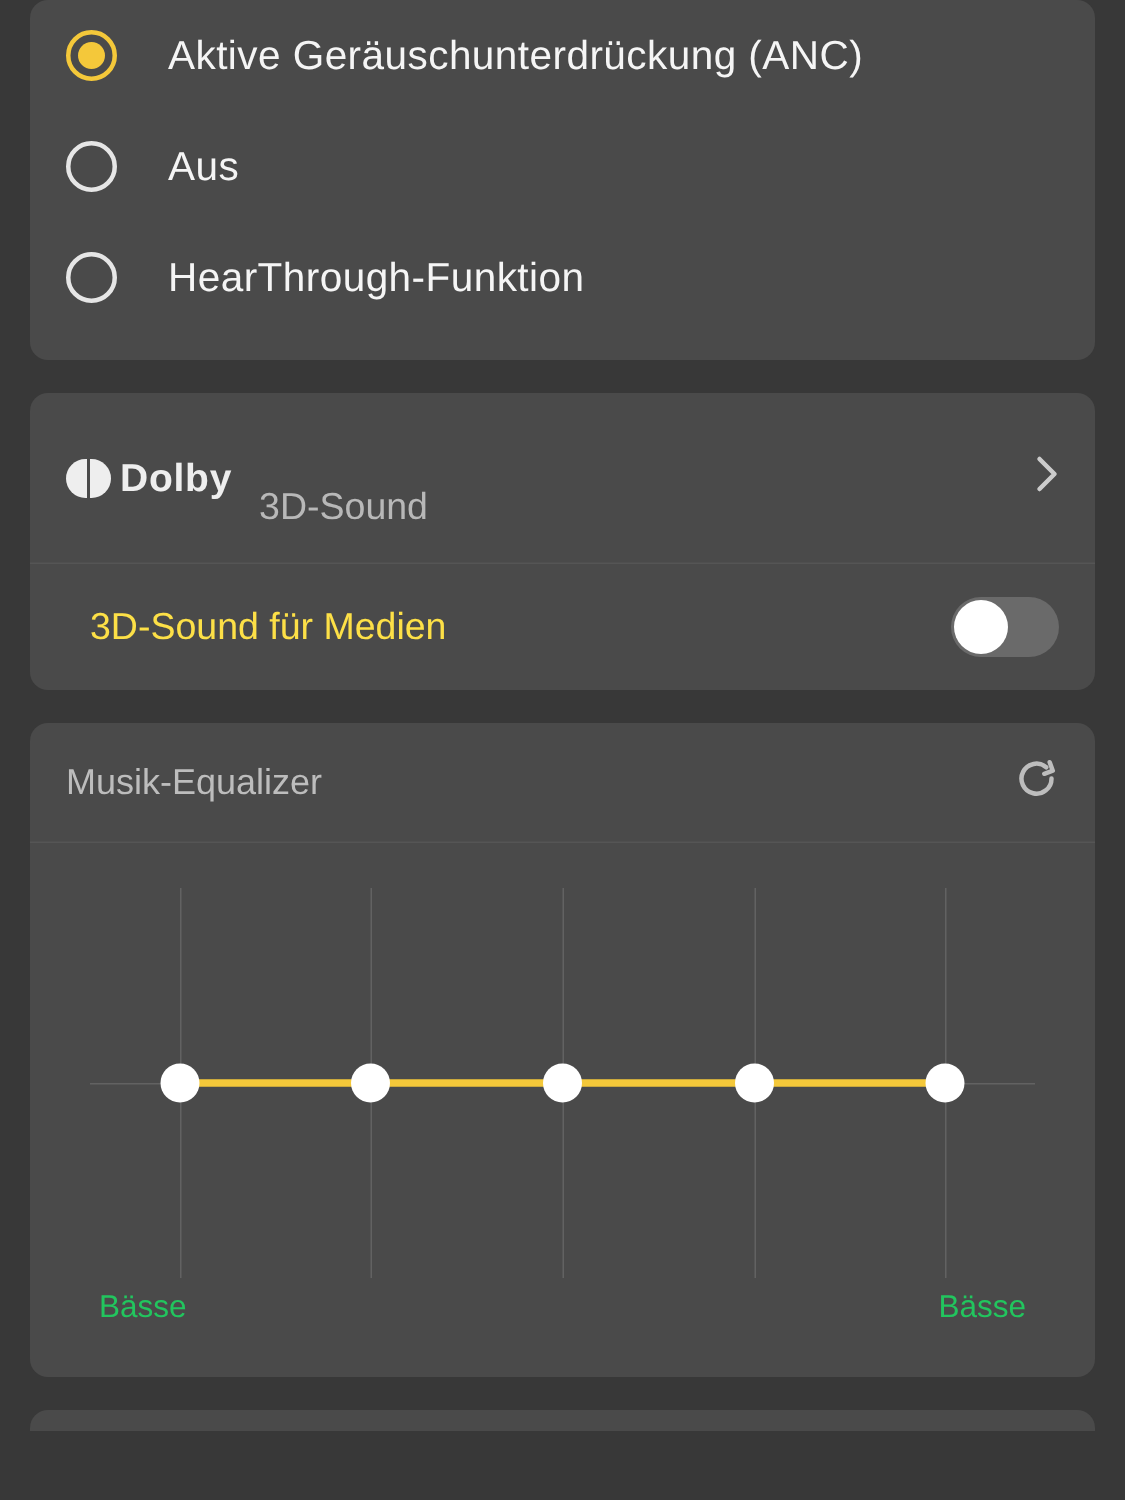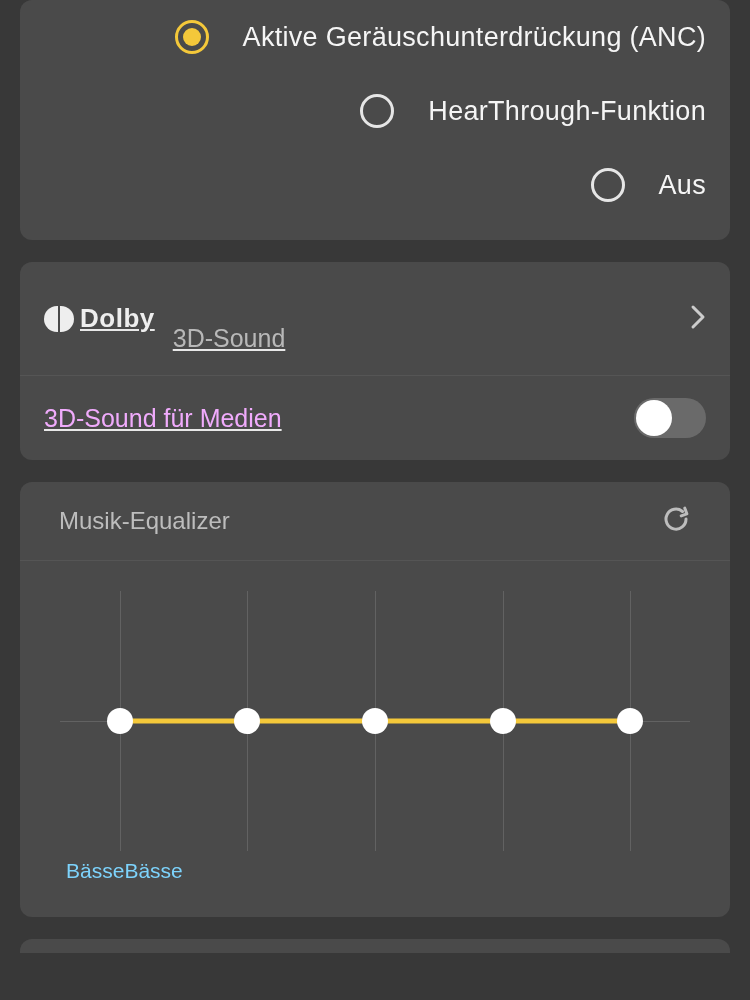--- a/index.html
+++ b/index.html
@@ -20,45 +20,43 @@
   }
 
   
   .radio-card { padding: 0 24px 18px 24px; }
   .radio-row {
     display: flex;
     align-items: center;
     gap: 34px;
     padding: 20px 0;
     cursor: pointer;
-    justify-content: flex-end;
   }
   .radio {
     width: 34px; height: 34px;
     border-radius: 50%;
     border: 3px solid #e6e6e6;
     display: flex; align-items: center; justify-content: center;
     flex-shrink: 0;
   }
   .radio.selected { border-color: #f4c83a; }
   .radio .dot {
     width: 18px; height: 18px; border-radius: 50%;
     background: #f4c83a;
   }
   .radio-label { font-size: 27px; font-weight: 400; color: #f5f5f5; letter-spacing: 0.3px; }
 
   
   .row {
     display: flex; align-items: center; justify-content: space-between;
     padding: 22px 24px;
-    text-decoration: underline;
   }
   .sep { border-top: 1px solid #555; }
   .row-left { display: flex; align-items: center; gap: 18px; }
-  .row-title { font-size: 25px; color: #f0abfc; }
+  .row-title { font-size: 25px; color: #fde047; margin-left: 16px; }
   .row-subtle { font-size: 25px; color: #b8b8b8; font-weight: 300; margin-top: 40px; }
   .dolby {
     display: inline-flex; align-items: center; gap: 6px;
     color: #eee; font-weight: 600; font-size: 26px; letter-spacing: 0.5px;
   }
   .dolby-glyph { display:inline-flex; gap:2px; }
   .dolby-glyph span {
     width: 14px; height: 26px; background: #eee;
   }
   .dolby-glyph span:first-child { border-radius: 14px 0 0 14px; }
@@ -75,21 +73,21 @@
   .toggle .knob {
     position: absolute; top: 2px; left: 2px;
     width: 36px; height: 36px; border-radius: 50%;
     background: #fff;
   }
 
   
   .eq-card { padding: 0; }
   .eq-header {
     display:flex; justify-content:space-between; align-items:center;
-    padding: 22px 39px;
+    padding: 22px 24px;
   }
   .eq-title { font-size: 24px; color: #bdbdbd; font-weight: 300; }
   .reset-icon { color: #bdbdbd; cursor:pointer; }
 
   .eq-body {
     padding: 30px 40px 10px 40px;
     border-top: 1px solid #555;
   }
   .eq-grid {
     position: relative; height: 260px;
@@ -117,45 +115,45 @@
     background:#fff; transform:translate(-50%,-50%);
     top:50%; cursor:grab;
   }
   .eq-knob.k0 { left:9.5%; }
   .eq-knob.k1 { left:29.75%; }
   .eq-knob.k2 { left:50%; }
   .eq-knob.k3 { left:70.25%; }
   .eq-knob.k4 { left:90.5%; }
 
   .eq-labels {
-    display:flex; 
+    display:flex; justify-content:space-between;
     padding: 8px 6px 24px 6px;
-    font-size: 21px; color:#7dd3fc; font-weight: 300;
+    font-size: 21px; color:#22c55e; font-weight: 300;
   }
   .eq-labels .mid { text-align:center; flex:1; }
 
   .card-stub { height: 14px; border-radius: 12px 12px 0 0; background:#4a4a4a; }
 </style>
 </head>
 <body>
 
 <div class="card radio-card">
   <div class="radio-row">
     <div class="radio selected">
         <div class="dot"></div>
       </div>
     <div class="radio-label">Aktive Geräuschunterdrückung (ANC)</div>
   </div>
   <div class="radio-row">
     <div class="radio"></div>
-    <div class="radio-label">HearThrough-Funktion</div>
+    <div class="radio-label">Aus</div>
   </div>
   <div class="radio-row">
     <div class="radio"></div>
-    <div class="radio-label">Aus</div>
+    <div class="radio-label">HearThrough-Funktion</div>
   </div>
 </div>
 
 <div class="card">
   <div class="row">
     <div class="row-left">
       <span class="dolby">
         <span class="dolby-glyph">
             <span></span>
             <span></span>

